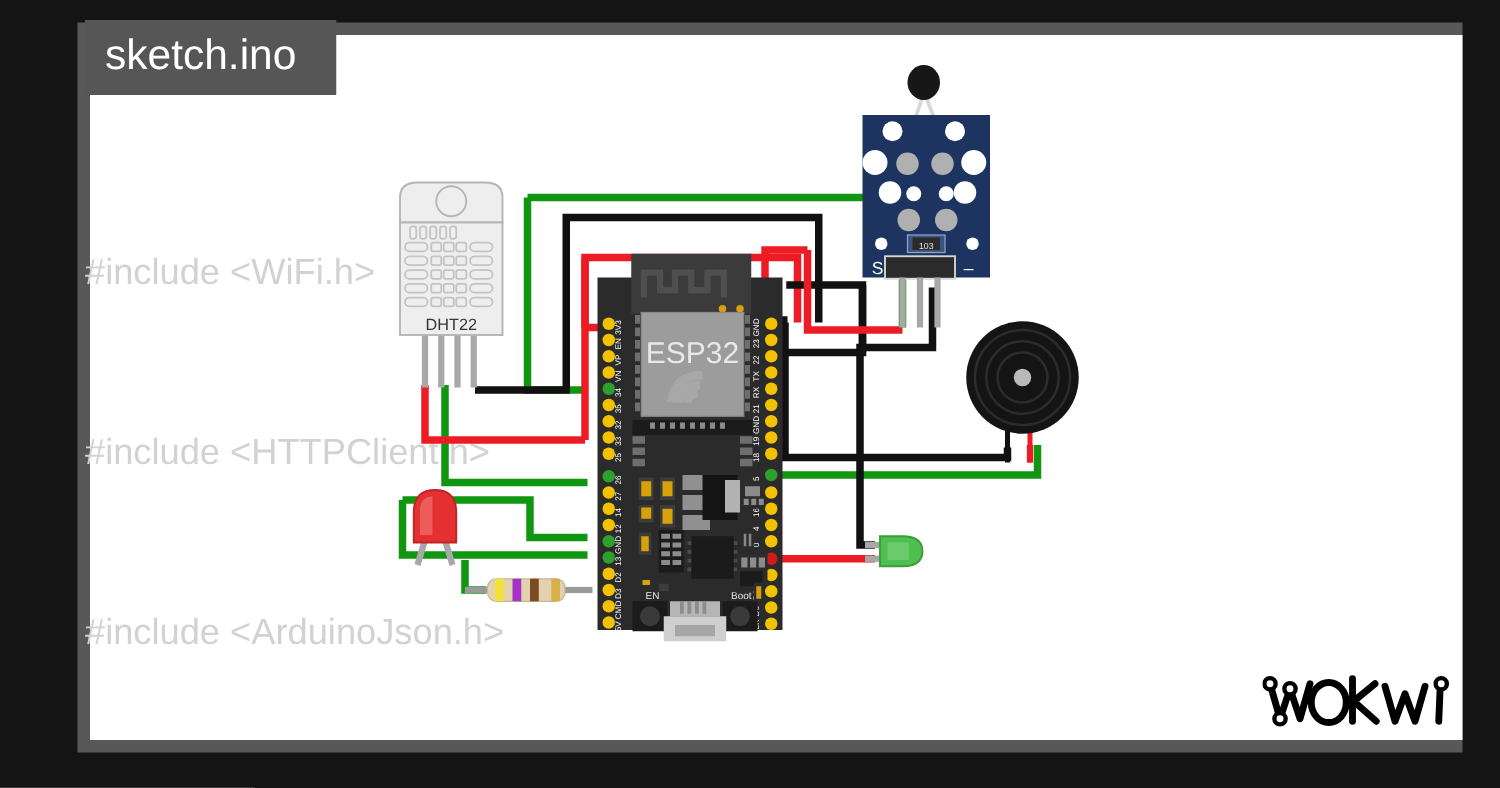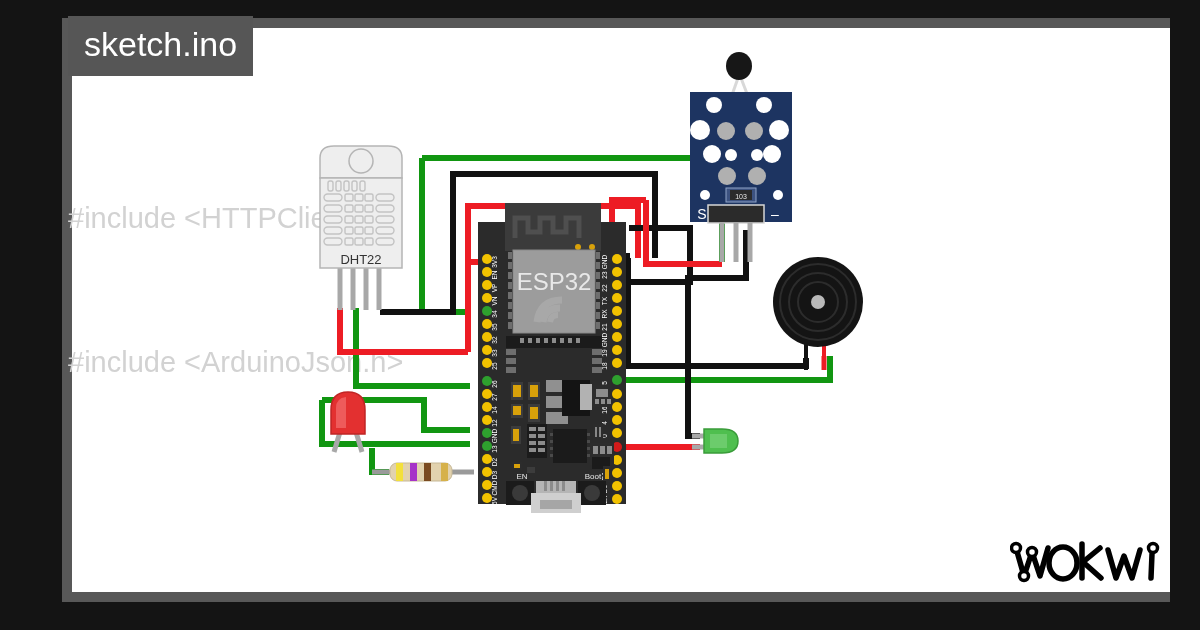--- a/index.html
+++ b/index.html
@@ -19,21 +19,21 @@
   .canvas{
     position:absolute;left:72px;top:28px;width:1098px;height:564px;
     background:#ffffff;overflow:hidden;
   }
 
   
   .title-badge{
     position:absolute;left:68px;top:16px;
     background:#565656;color:#fff;
     font-size:34px;line-height:1;
-    padding:11px 16px 15px 16px;
+    padding:11px 32px 15px 16px;
     letter-spacing:0px;
     white-space:nowrap;
     z-index:40;
   }
 
   
   .code{
     position:absolute;left:68px;top:98px;
     z-index:5;
     color:#d2d2d2;
@@ -55,20 +55,21 @@
 </style>
 </head>
 <body>
 
 <div id="stage">
 
   <div class="frame-border"></div>
   <div class="canvas"></div>
 
   <div class="code">
+    <div>#include &lt;WiFi.h&gt;</div>
     <div>#include &lt;HTTPClient.h&gt;</div>
     <div>#include &lt;ArduinoJson.h&gt;</div>
     
     
     
     
     
     
   </div>
 

